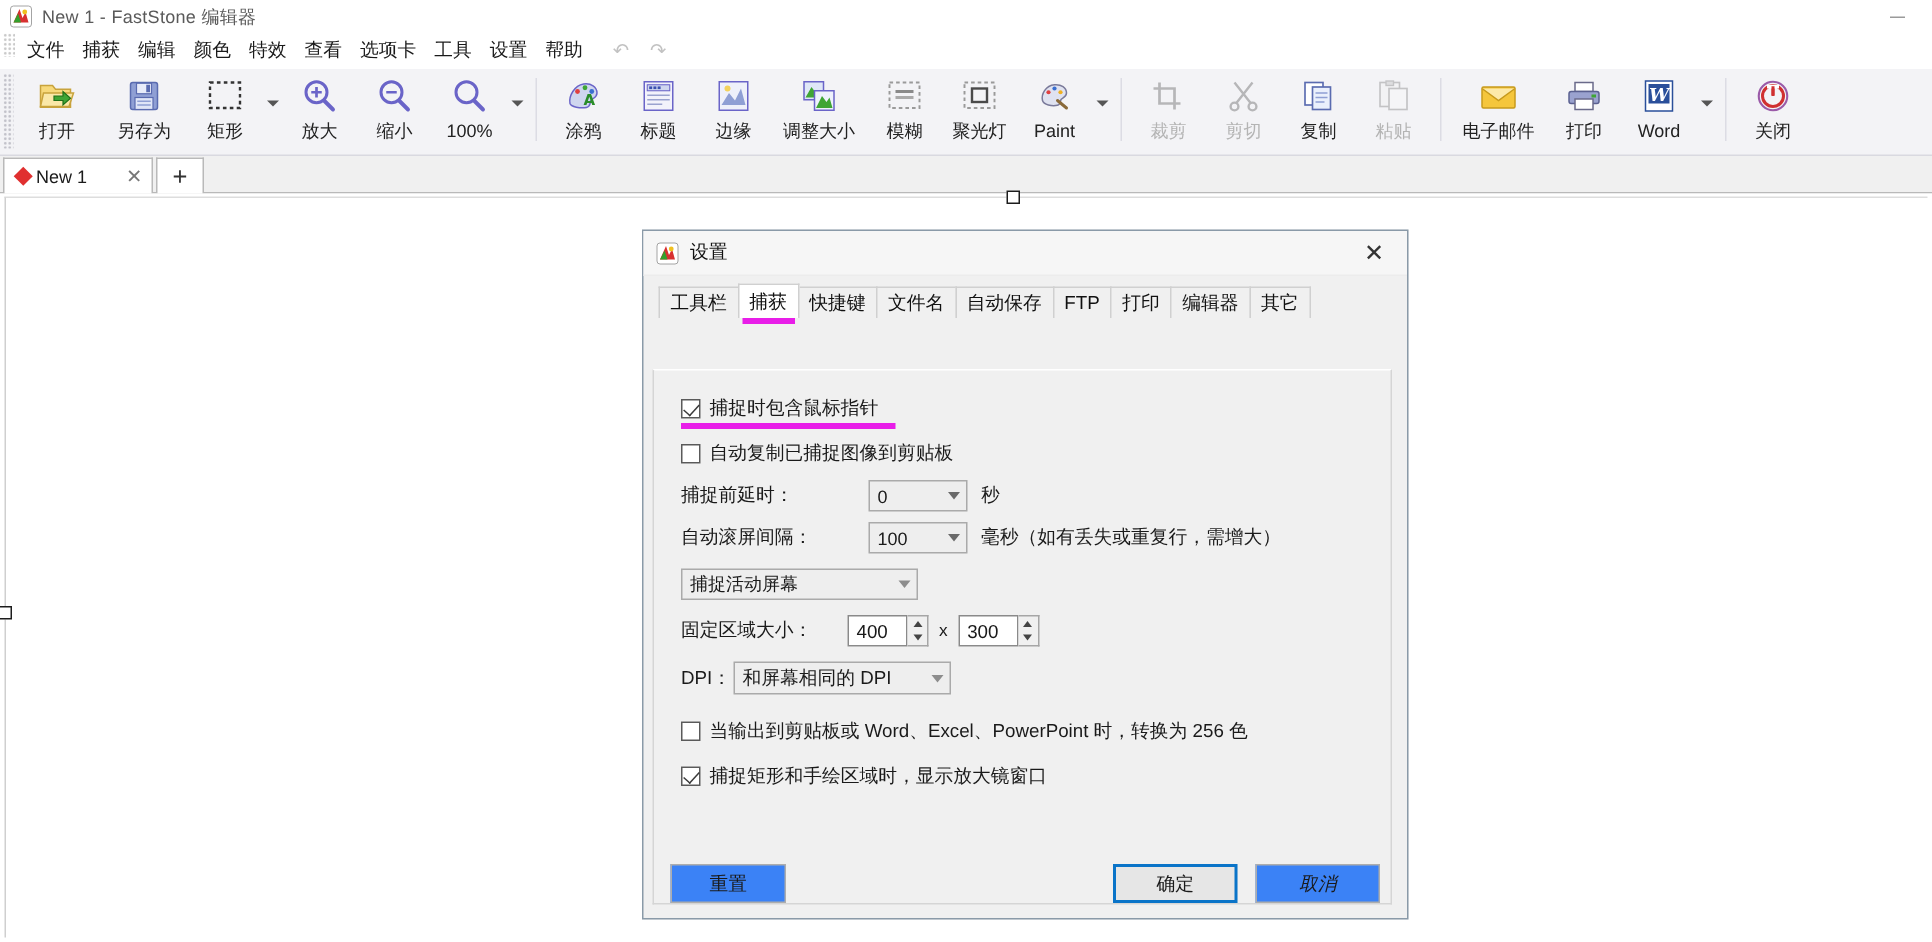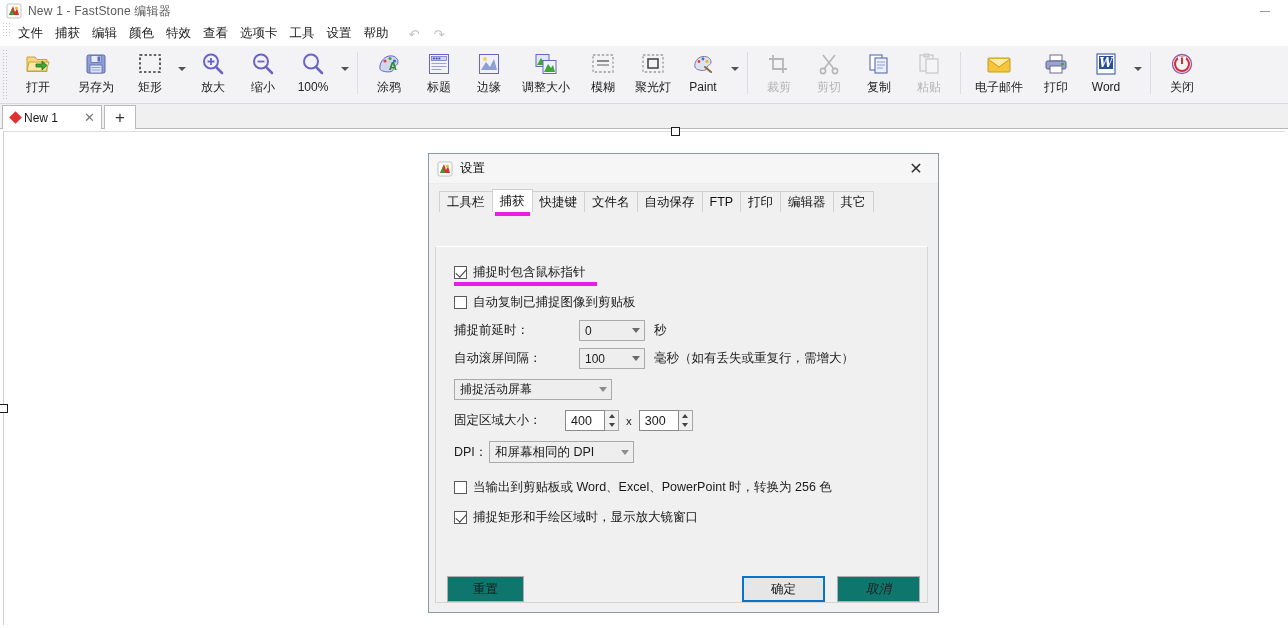--- a/index.html
+++ b/index.html
@@ -202,21 +202,21 @@
   .spin {
     width:14px; height:21px; border:1px solid #a6a6a6; border-left:none;
     background:#f0f0f0; display:flex; flex-direction:column;
   }
   .spin-half { flex:1; display:flex; align-items:center; justify-content:center; }
   .spin-up { width:0;height:0;border-left:3px solid transparent;border-right:3px solid transparent;border-bottom:4px solid #444; }
   .spin-dn { width:0;height:0;border-left:3px solid transparent;border-right:3px solid transparent;border-top:4px solid #444; }
 
   .btn-row { position:absolute; left:10px; right:10px; bottom:10px; height:26px; }
   .btn {
-    height:26px; border:1px solid #adadad; background:#0f766e;
+    height:26px; border:1px solid #adadad; background:#3b82f6;
     font-size:12.5px; color:#1a1a1a; display:flex; align-items:center; justify-content:center;
     position:absolute;
   }
   .btn.primary { border:2px solid #0a74c8; background:#e6e6e6; }
 
   .small-en { font-size:11.5px; }
 </style>
 </head>
 <body>
 

